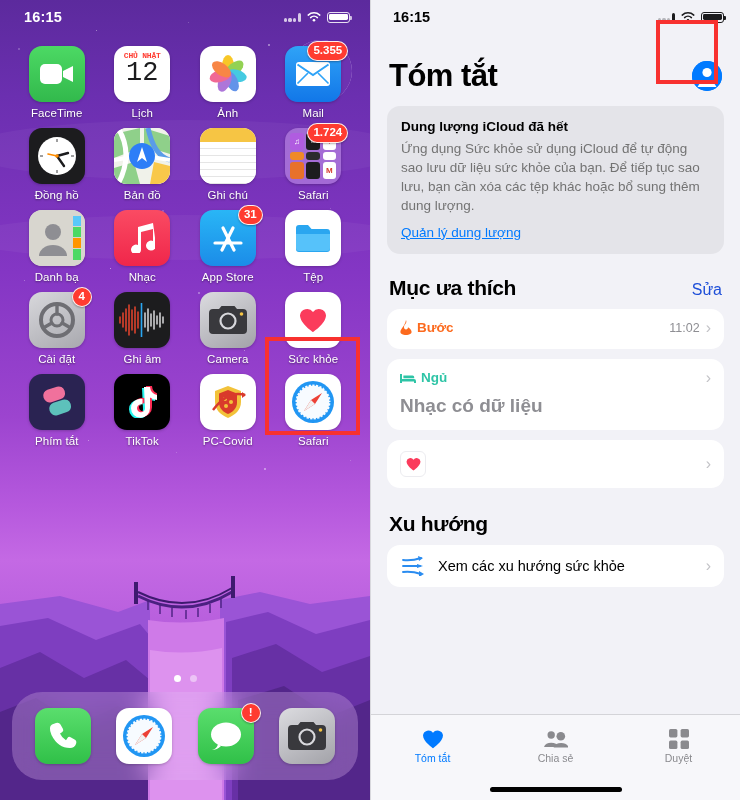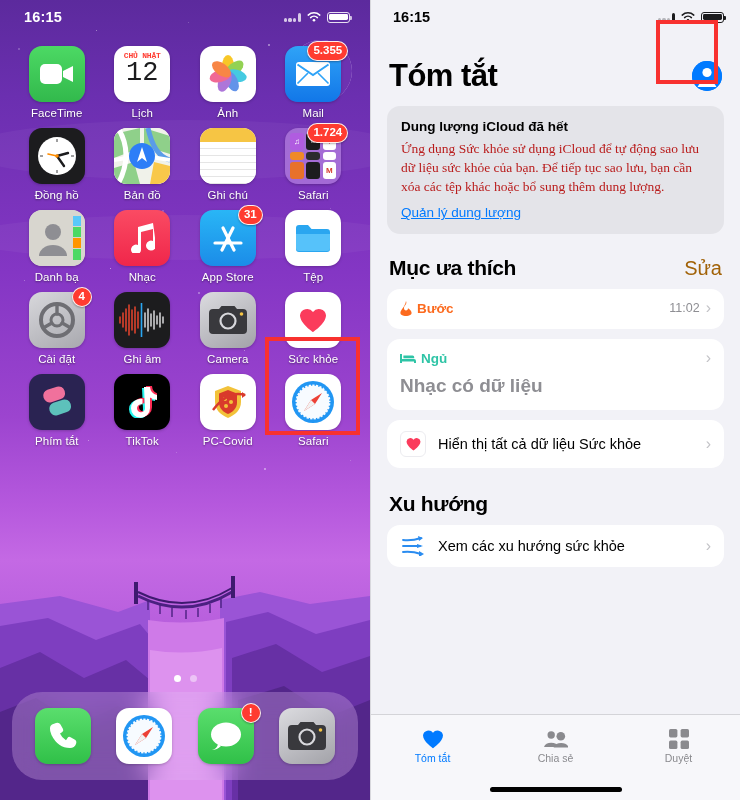--- a/index.html
+++ b/index.html
@@ -109,29 +109,29 @@
   .h-title { font-size:31px; font-weight:800; color:#000; letter-spacing:-.5px; }
   .avatar {
     width:30px; height:30px; border-radius:50%; background:#007aff;
     display:flex; align-items:center; justify-content:center;
   }
 
   .notice {
     background:#e4e4e9; border-radius:13px; padding:13px 14px 14px; margin-bottom:22px;
   }
   .notice-title { font-size:13.5px; font-weight:700; color:#000; margin-bottom:5px; }
-  .notice-body { font-size:13.5px; color:#b91c1c; line-height:1.42;font-family:Liberation Serif, serif; }
+  .notice-body { font-size:13.5px; color:#737373; line-height:1.42; }
   .notice-link { display:block; margin-top:9px; font-size:13.5px; color:#007aff; }
 
   .sec-head {
     display:flex; align-items:baseline; justify-content:space-between;
     padding:0 2px 9px;
   }
   .sec-title { font-size:21px; font-weight:800; color:#000; letter-spacing:-.3px; }
-  .sec-action { font-size:20px; color:#a16207; }
+  .sec-action { font-size:16px; color:#1d4ed8; }
 
   .card {
     background:#fff; border-radius:13px; padding:11px 13px 13px; margin-bottom:10px;
   }
   .card-top { display:flex; align-items:center; gap:5px; }
   .metric-name { font-size:13.5px; font-weight:600; }
   .metric-name.steps { color:#fc6a1e; }
   .metric-name.sleep { color:#2ec4a6; }
   .card-right { margin-left:auto; display:flex; align-items:center; gap:6px; }
   .time { font-size:12.5px; color:#8e8e93; }
@@ -701,21 +701,20 @@
       </div>
       <div class="metric-empty">Nhạc có dữ liệu</div>
     </div>
 
     <div class="row-card">
       <span class="row-ic">
         <svg width="15" height="14" viewBox="0 0 28 26">
           <path d="M14 25 C14 25 1 16.5 1 8.2 A7.2 7.2 0 0114 5 A7.2 7.2 0 0127 8.2 C27 16.5 14 25 14 25 Z" fill="#fb3b5c"></path>
         </svg>
       </span>
-      <span class="row-text">Hiển thị tất cả dữ liệu Sức khỏe</span>
       <span class="chev">›</span>
     </div>
 
     <div class="sec-head" style="padding-top:14px;text-align:right;">
       <div class="sec-title">Xu hướng</div>
     </div>
 
     <div class="row-card">
       <span style="width:26px;display:flex;align-items:center;justify-content:center;">
         <svg width="22" height="20" viewBox="0 0 22 20">

